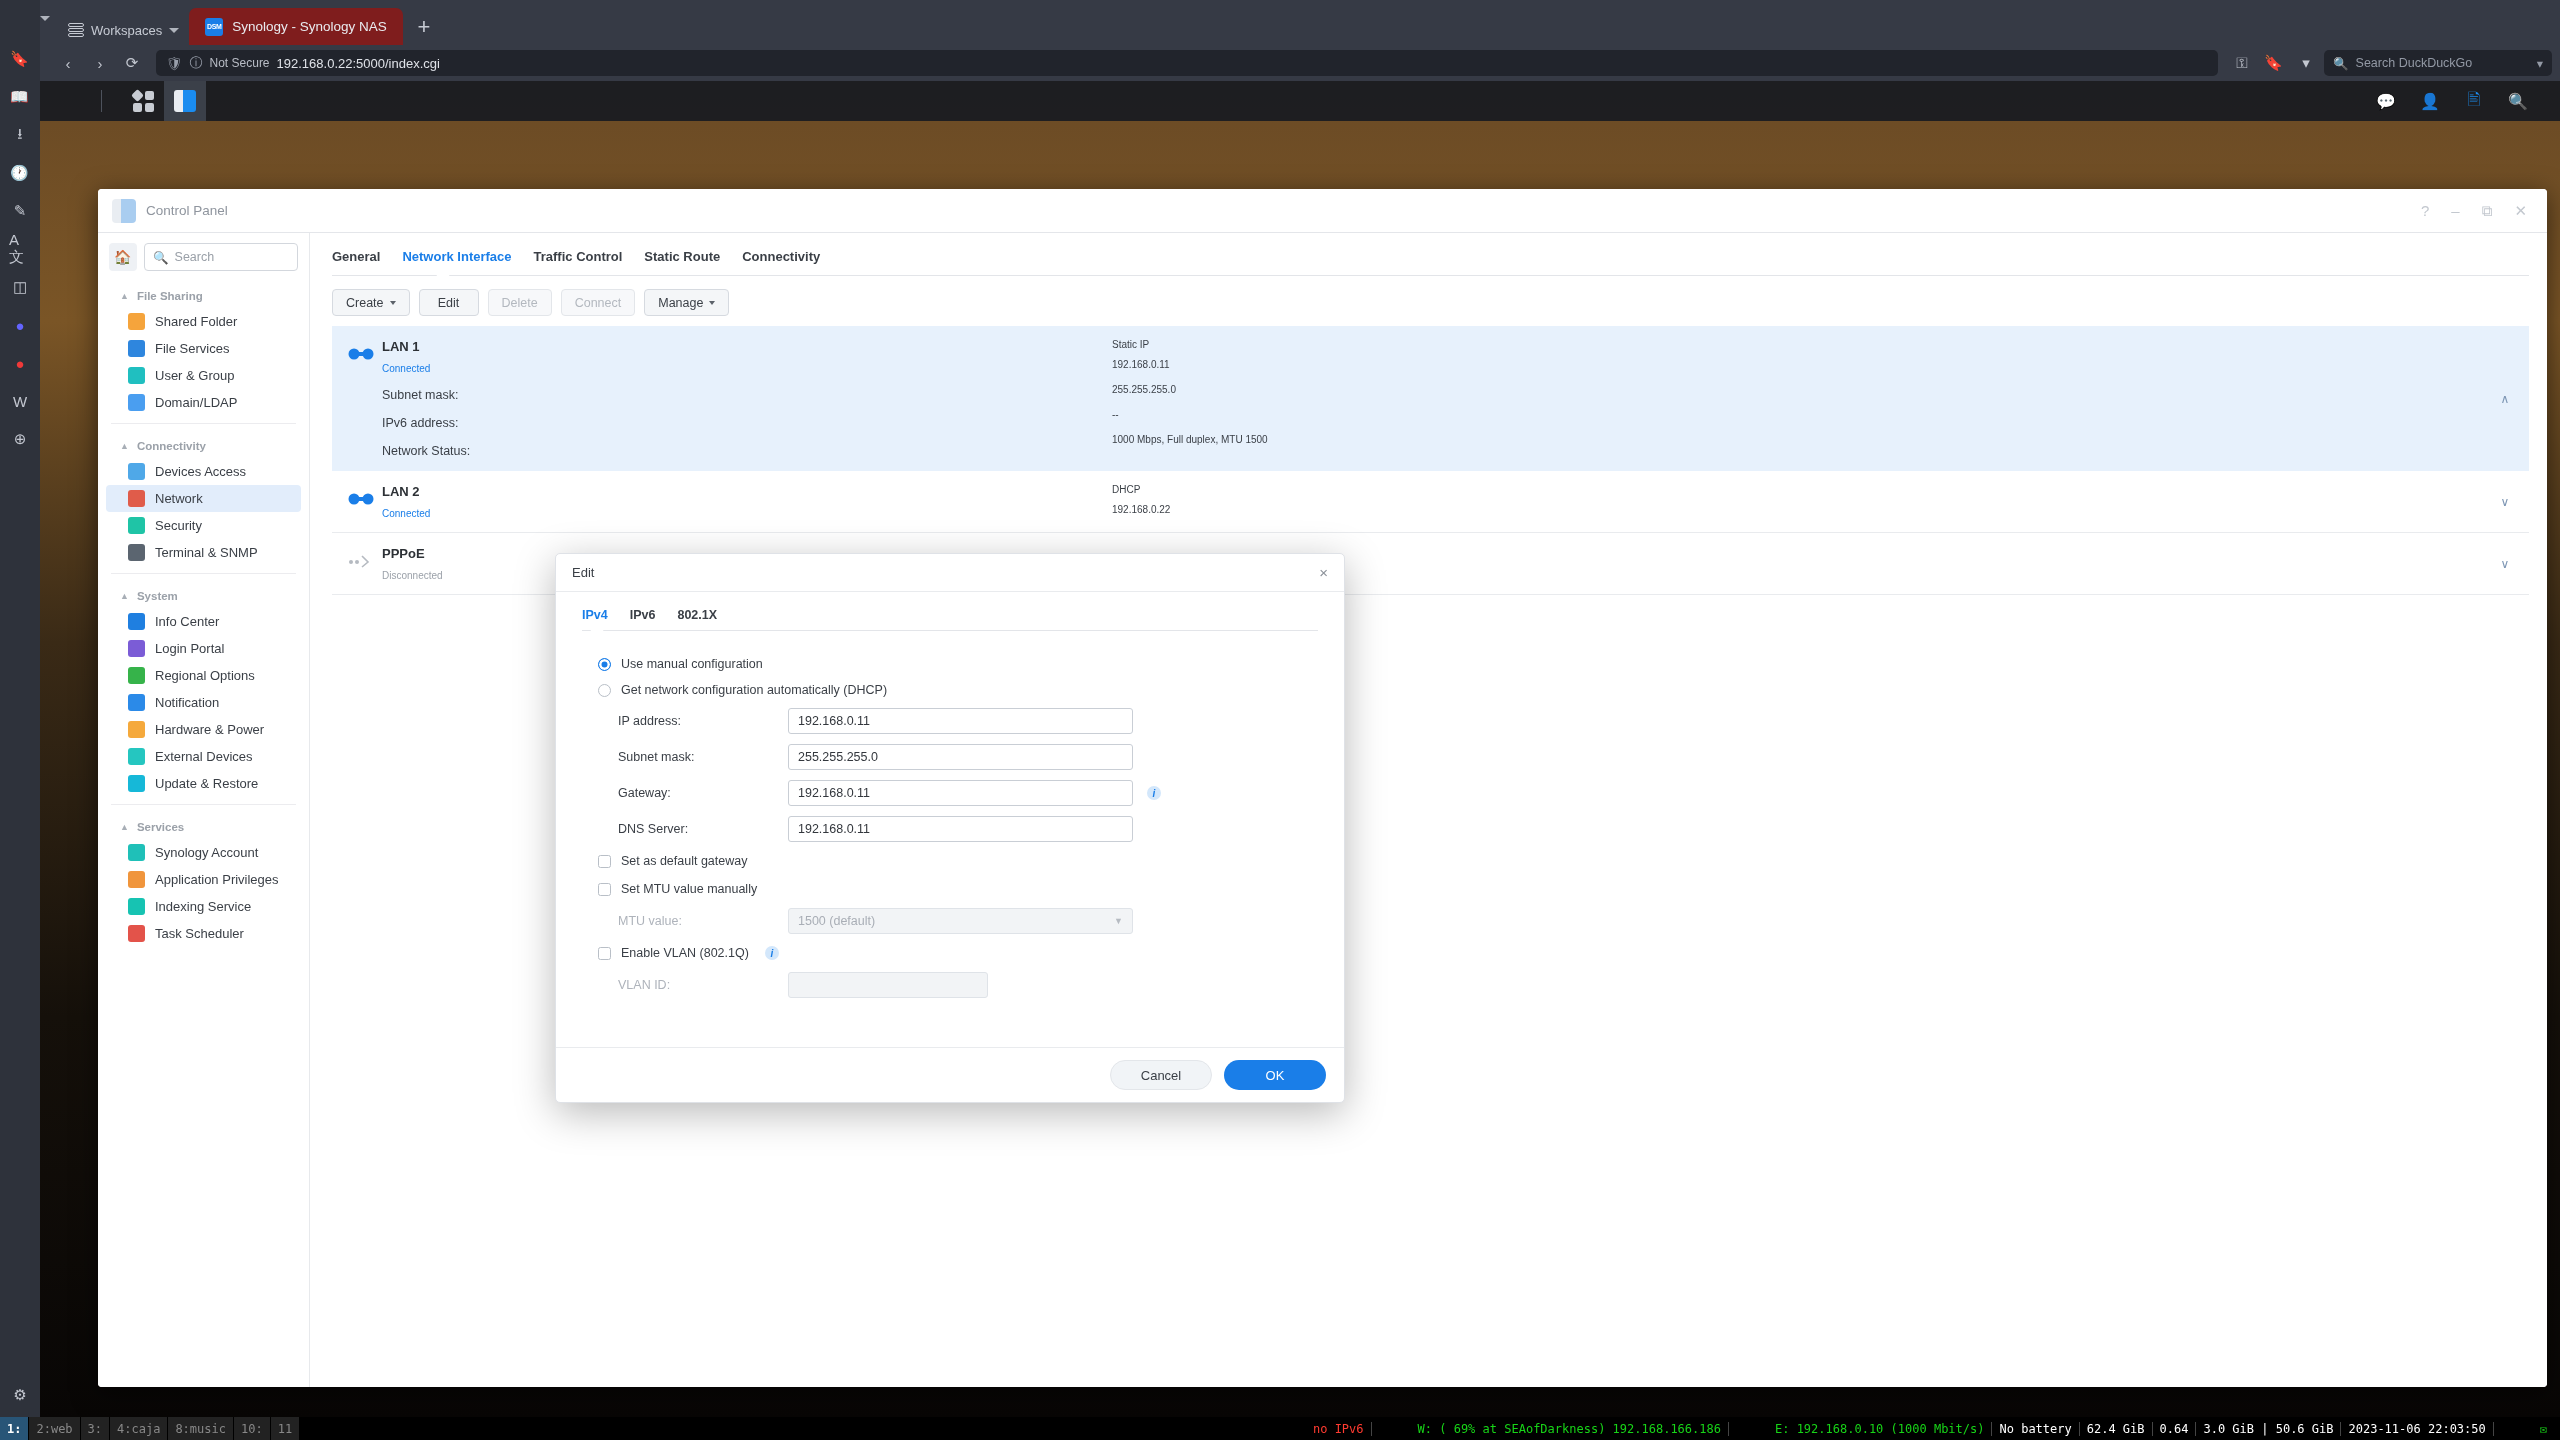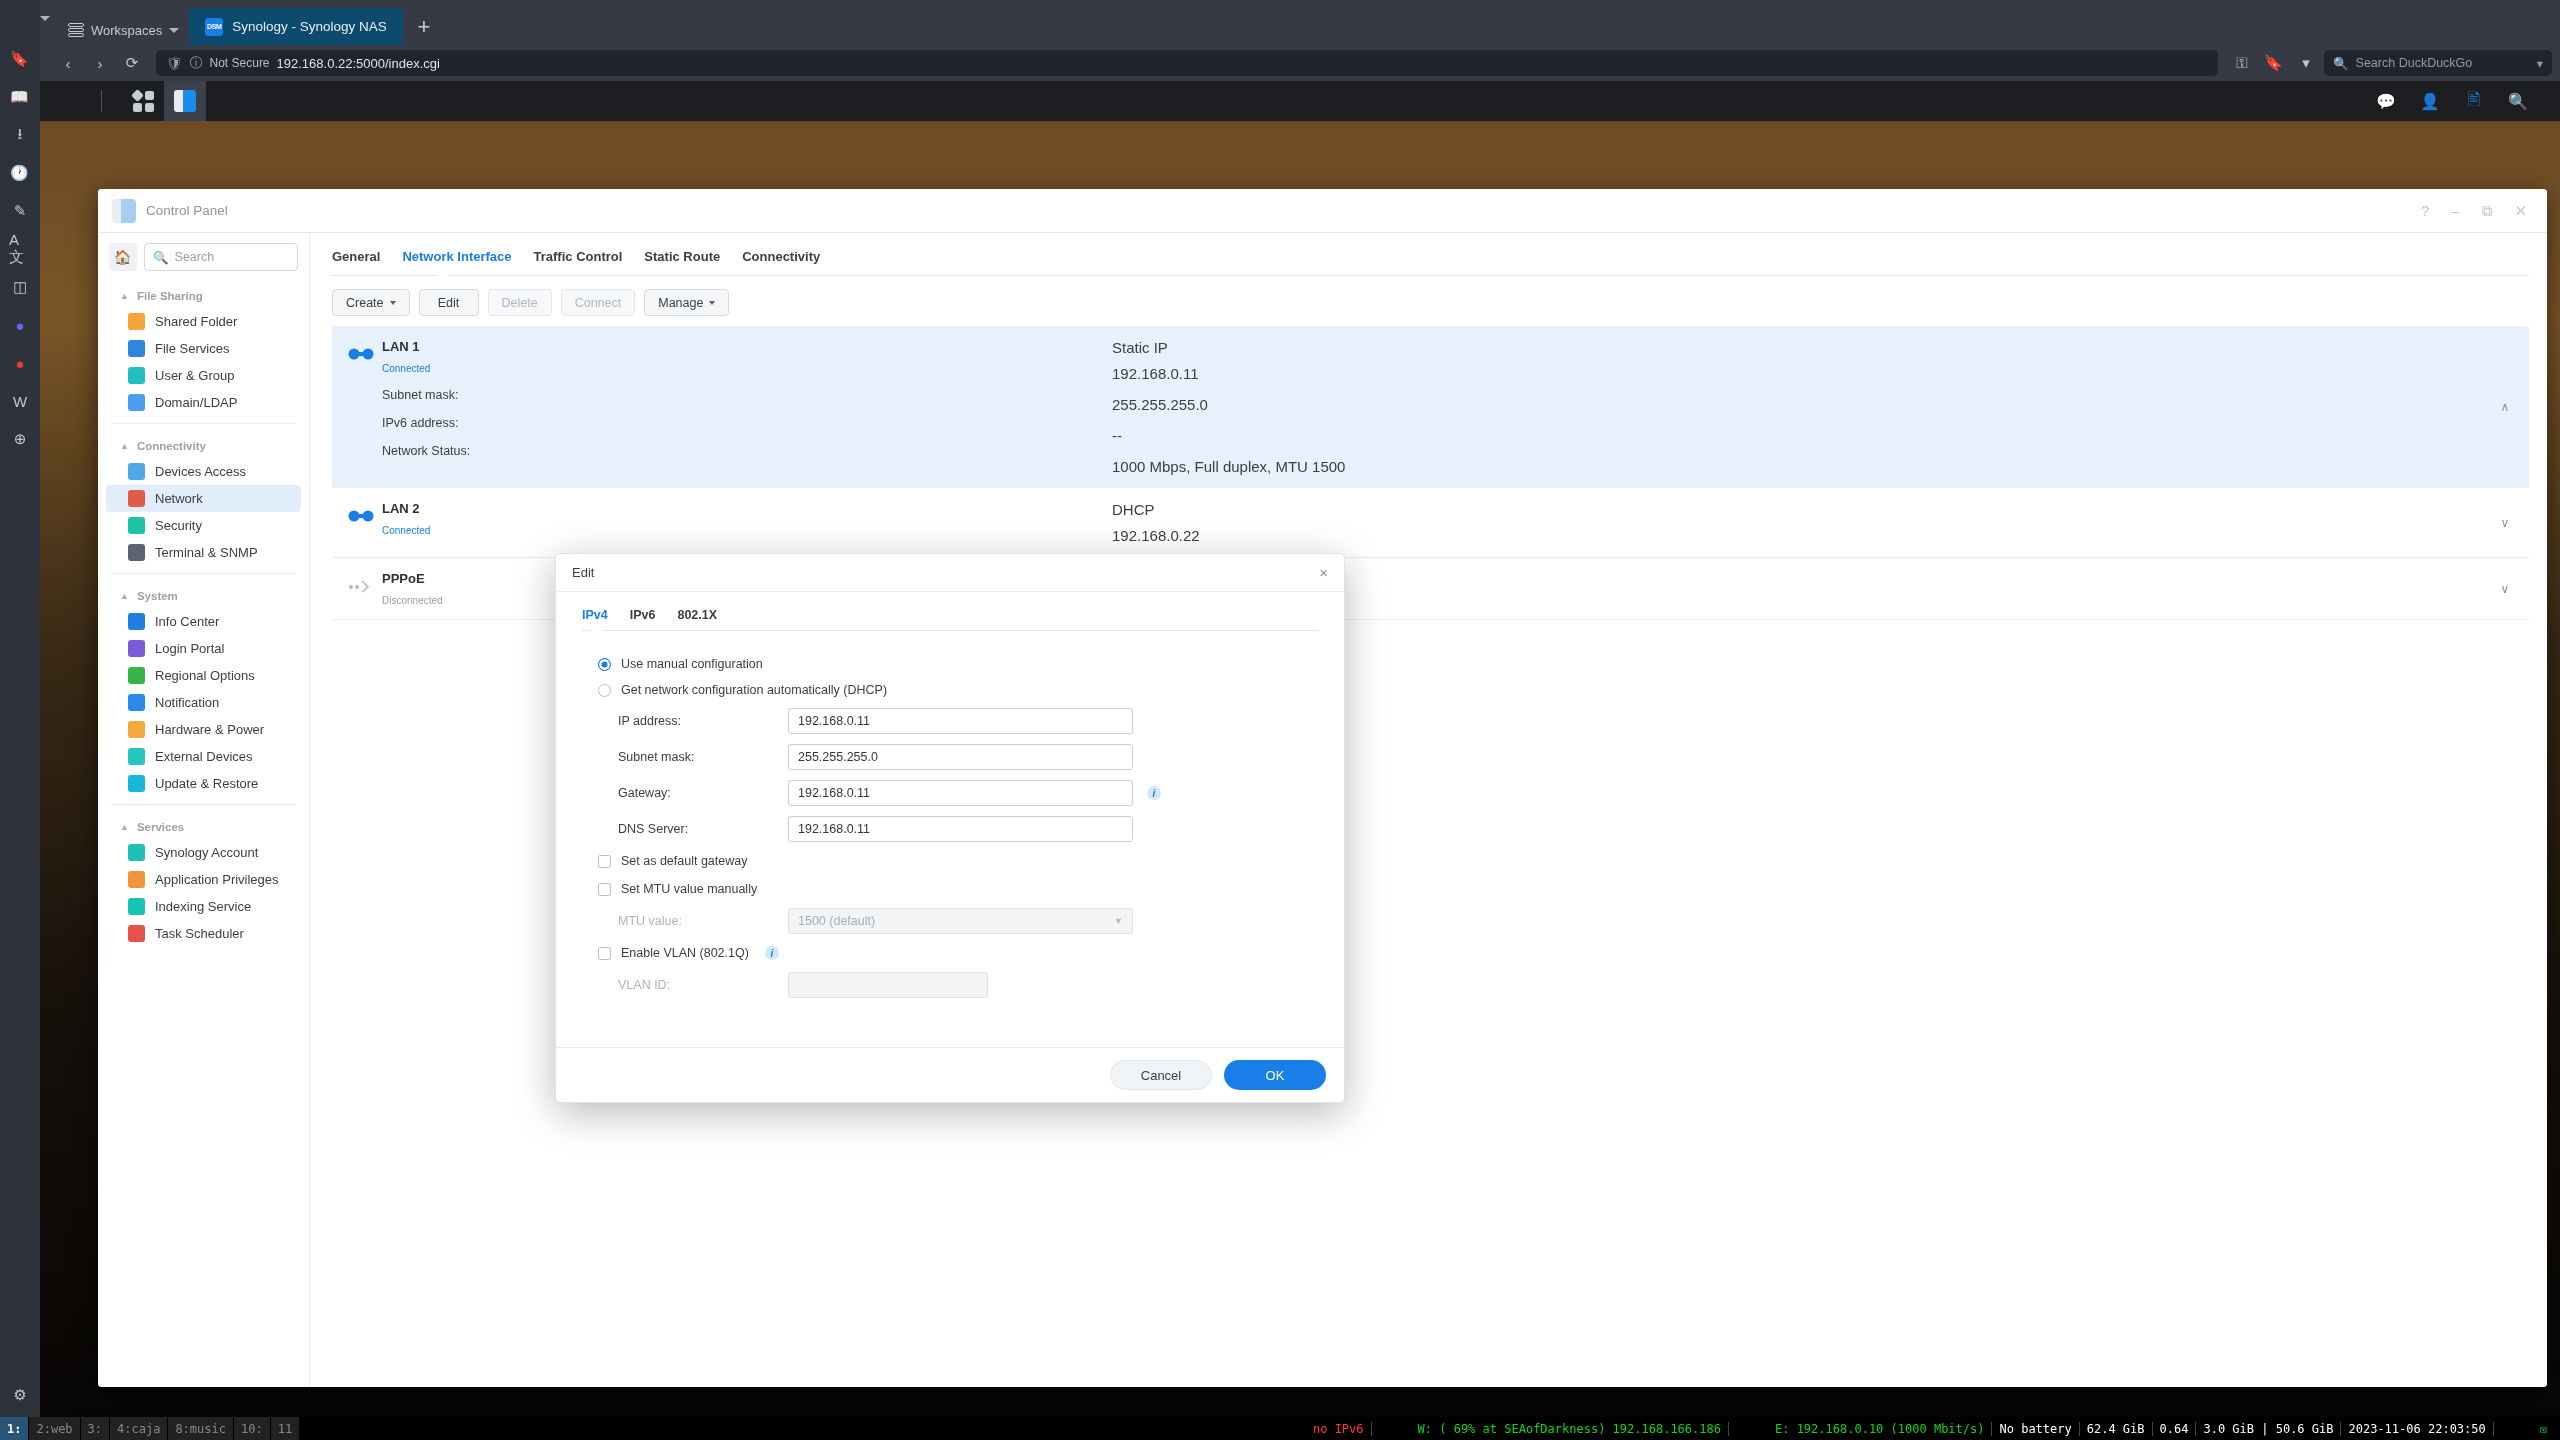--- a/index.html
+++ b/index.html
@@ -27,21 +27,21 @@
     color: #21252e; font-weight: bold; font-size: 17px; line-height: 1;
   }
   .caret-dn { width: 0; height: 0; border-left: 5px solid transparent; border-right: 5px solid transparent; border-top: 5px solid #b0b4bd; }
   .ws-btn { display: flex; align-items: center; gap: 7px; padding: 0 10px; height: 30px; color: #c6cad3; font-size: 13px; }
   .ws-stack { display: inline-block; width: 16px; height: 14px; position: relative; }
   .ws-stack i { position: absolute; left: 0; width: 16px; height: 4px; border: 1px solid #c6cad3; border-radius: 2px; }
   .ws-stack i:nth-child(1){ top: 0; } .ws-stack i:nth-child(2){ top: 5px; } .ws-stack i:nth-child(3){ top: 10px; }
 
   .tab {
     display: flex; align-items: center; gap: 9px; height: 37px; padding: 0 16px;
-    background: #0c4a6e; border-radius: 7px 7px 0 0; font-size: 13.5px; color: #e9ebef;
+    background: #7f1d1d; border-radius: 7px 7px 0 0; font-size: 13.5px; color: #e9ebef;
     max-width: 400px; white-space: nowrap;
   }
   .tab-fav { width: 18px; height: 18px; border-radius: 3px; background: #1a7ee8; color: #fff;
     font-size: 7px; font-weight: bold; display: flex; align-items: center; justify-content: center; letter-spacing: -0.3px; }
   .newtab { width: 42px; height: 37px; display: flex; align-items: center; justify-content: center;
     color: #c6cad3; font-size: 22px; font-weight: 300; }
 
   .navbar { height: 36px; background: #363a45; display: flex; align-items: center; gap: 4px; padding: 0 8px 0 54px; flex: none; }
   .navbtn { width: 28px; height: 26px; display: flex; align-items: center; justify-content: center; color: #c3c7d0; font-size: 15px; }
   .urlfield {
@@ -153,21 +153,21 @@
   .iflist { margin-right: 18px; }
   .ifrow { display: flex; padding: 13px 14px 13px 16px; border-bottom: 1px solid #e9ebee; position: relative; }
   .ifrow.sel { background: #e7f1fc; border-bottom: none; }
   .if-ic { width: 34px; flex: none; display: flex; align-items: flex-start; padding-top: 8px; }
   .if-col1 { width: 730px; flex: none; }
   .if-name { font-size: 13px; font-weight: bold; color: #2d3136; }
   .if-state { font-size: 10px; color: #1a7ee8; margin-top: 9px; }
   .if-state.off { color: #9ba1a9; }
   .if-kv { font-size: 12.5px; color: #3a3f46; margin-top: 14px; }
   .if-col2 { flex: 1; }
-  .if-v { font-size: 15px; color: #3a3f46; }
+  .if-v { font-size: 10px; color: #3a3f46; }
   .if-v.m1 { margin-top: 9px; }
   .if-v.m2 { margin-top: 14px; }
   .if-chev { width: 20px; flex: none; display: flex; align-items: center; justify-content: center;
     color: #7d96b4; font-size: 12px; }
 
   
   .modal-wrap { position: absolute; inset: 0; }
   .modal {
     position: absolute; left: 245px; top: 320px; width: 790px;
     background: #fff; border-radius: 5px; box-shadow: 0 10px 40px rgba(0,0,0,.28);

